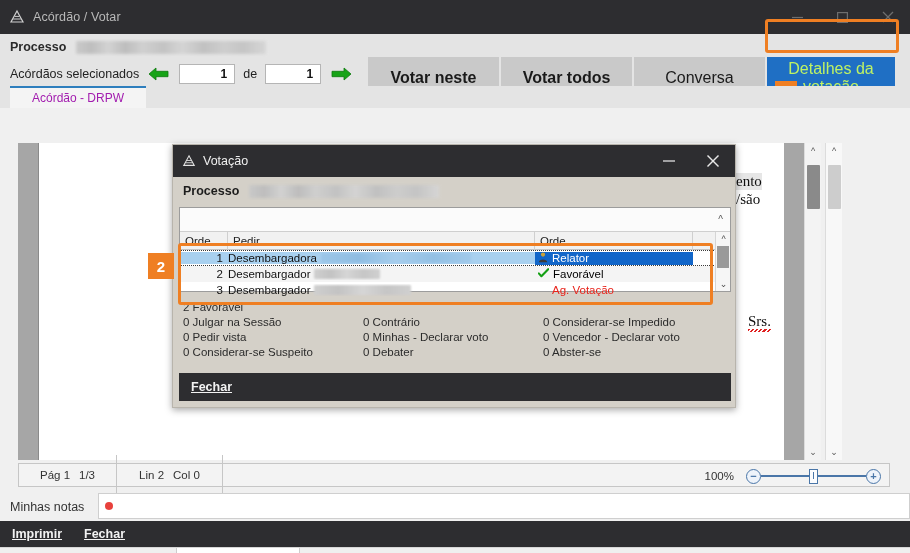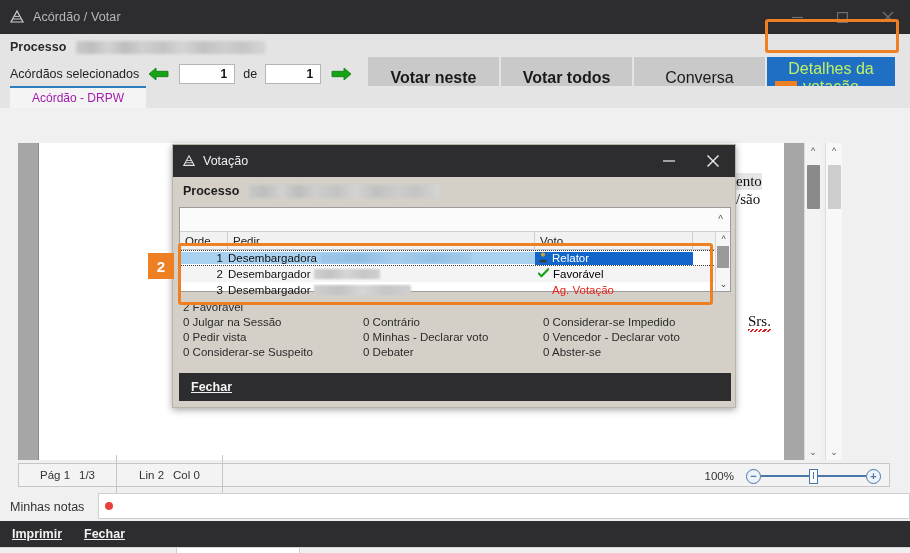--- a/index.html
+++ b/index.html
@@ -501,21 +501,21 @@
     </div>
 
     <div class="grid-panel">
       <div class="group-bar">
         <span class="chev">^</span>
       </div>
 
       <div class="grid-head">
         <div class="gh c1">Orde…</div>
         <div class="gh c2">Pedir</div>
-        <div class="gh c3">Voto</div>
+        <div class="gh c3">Orde</div>
         <div class="gh c4"></div>
       </div>
 
       <div class="grid-body">
 
         <div class="grow sel">
           <div class="cOrd">1</div>
           <div class="cNome">
             <span>Desembargadora</span>
             <span class="nm-redacted" style="width:150px"></span>

